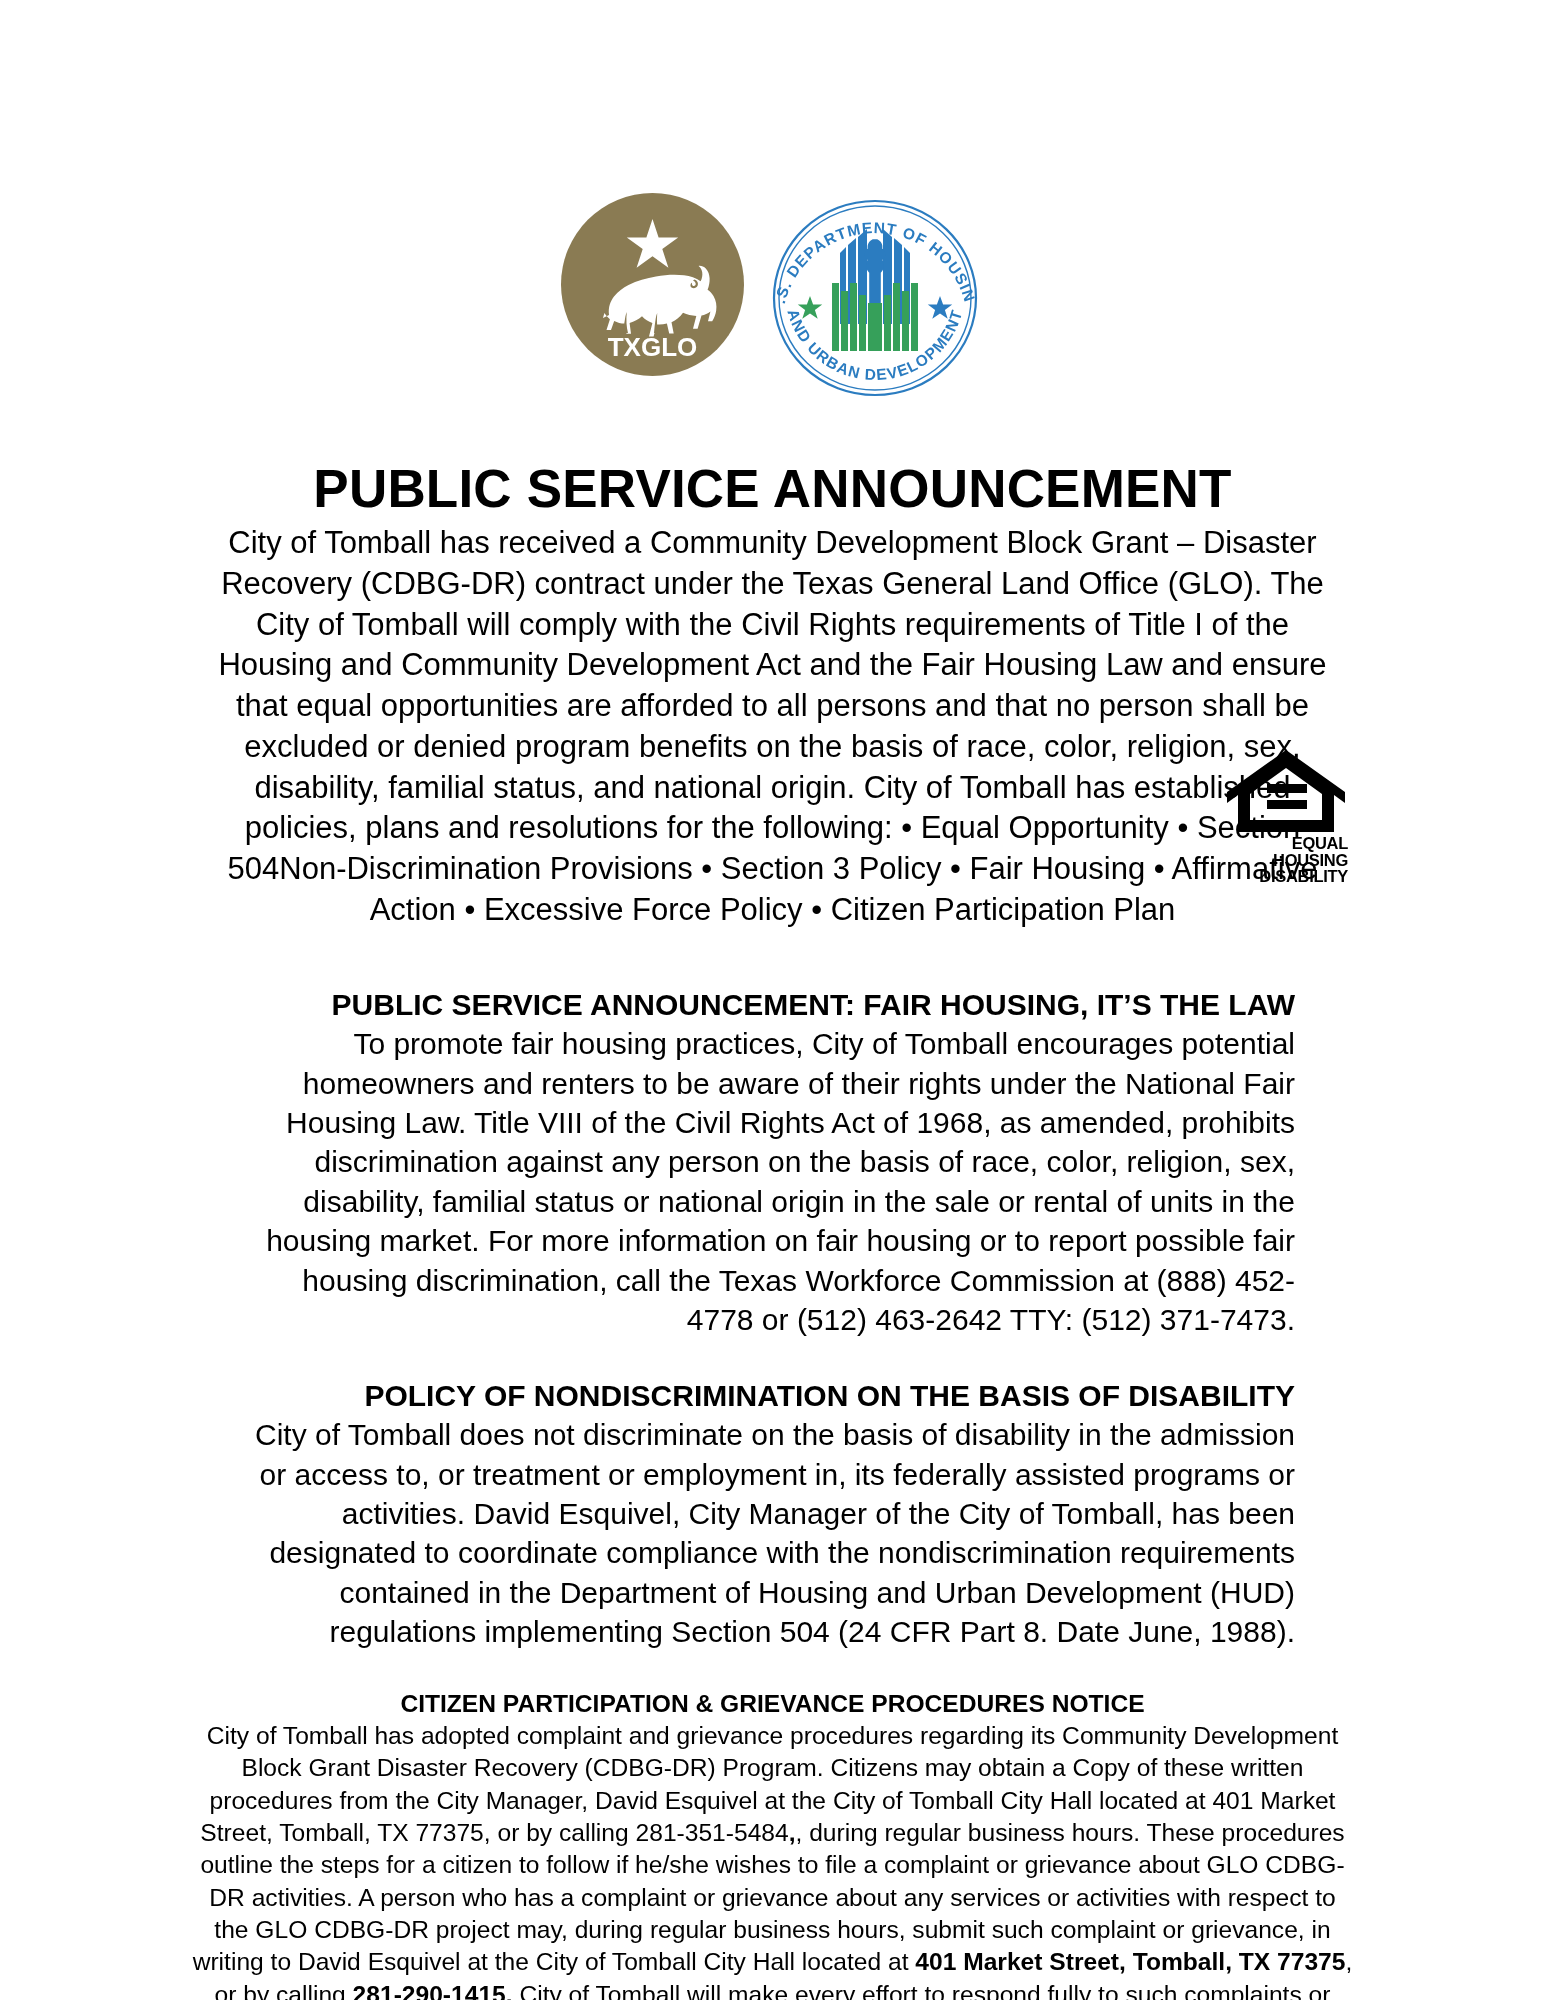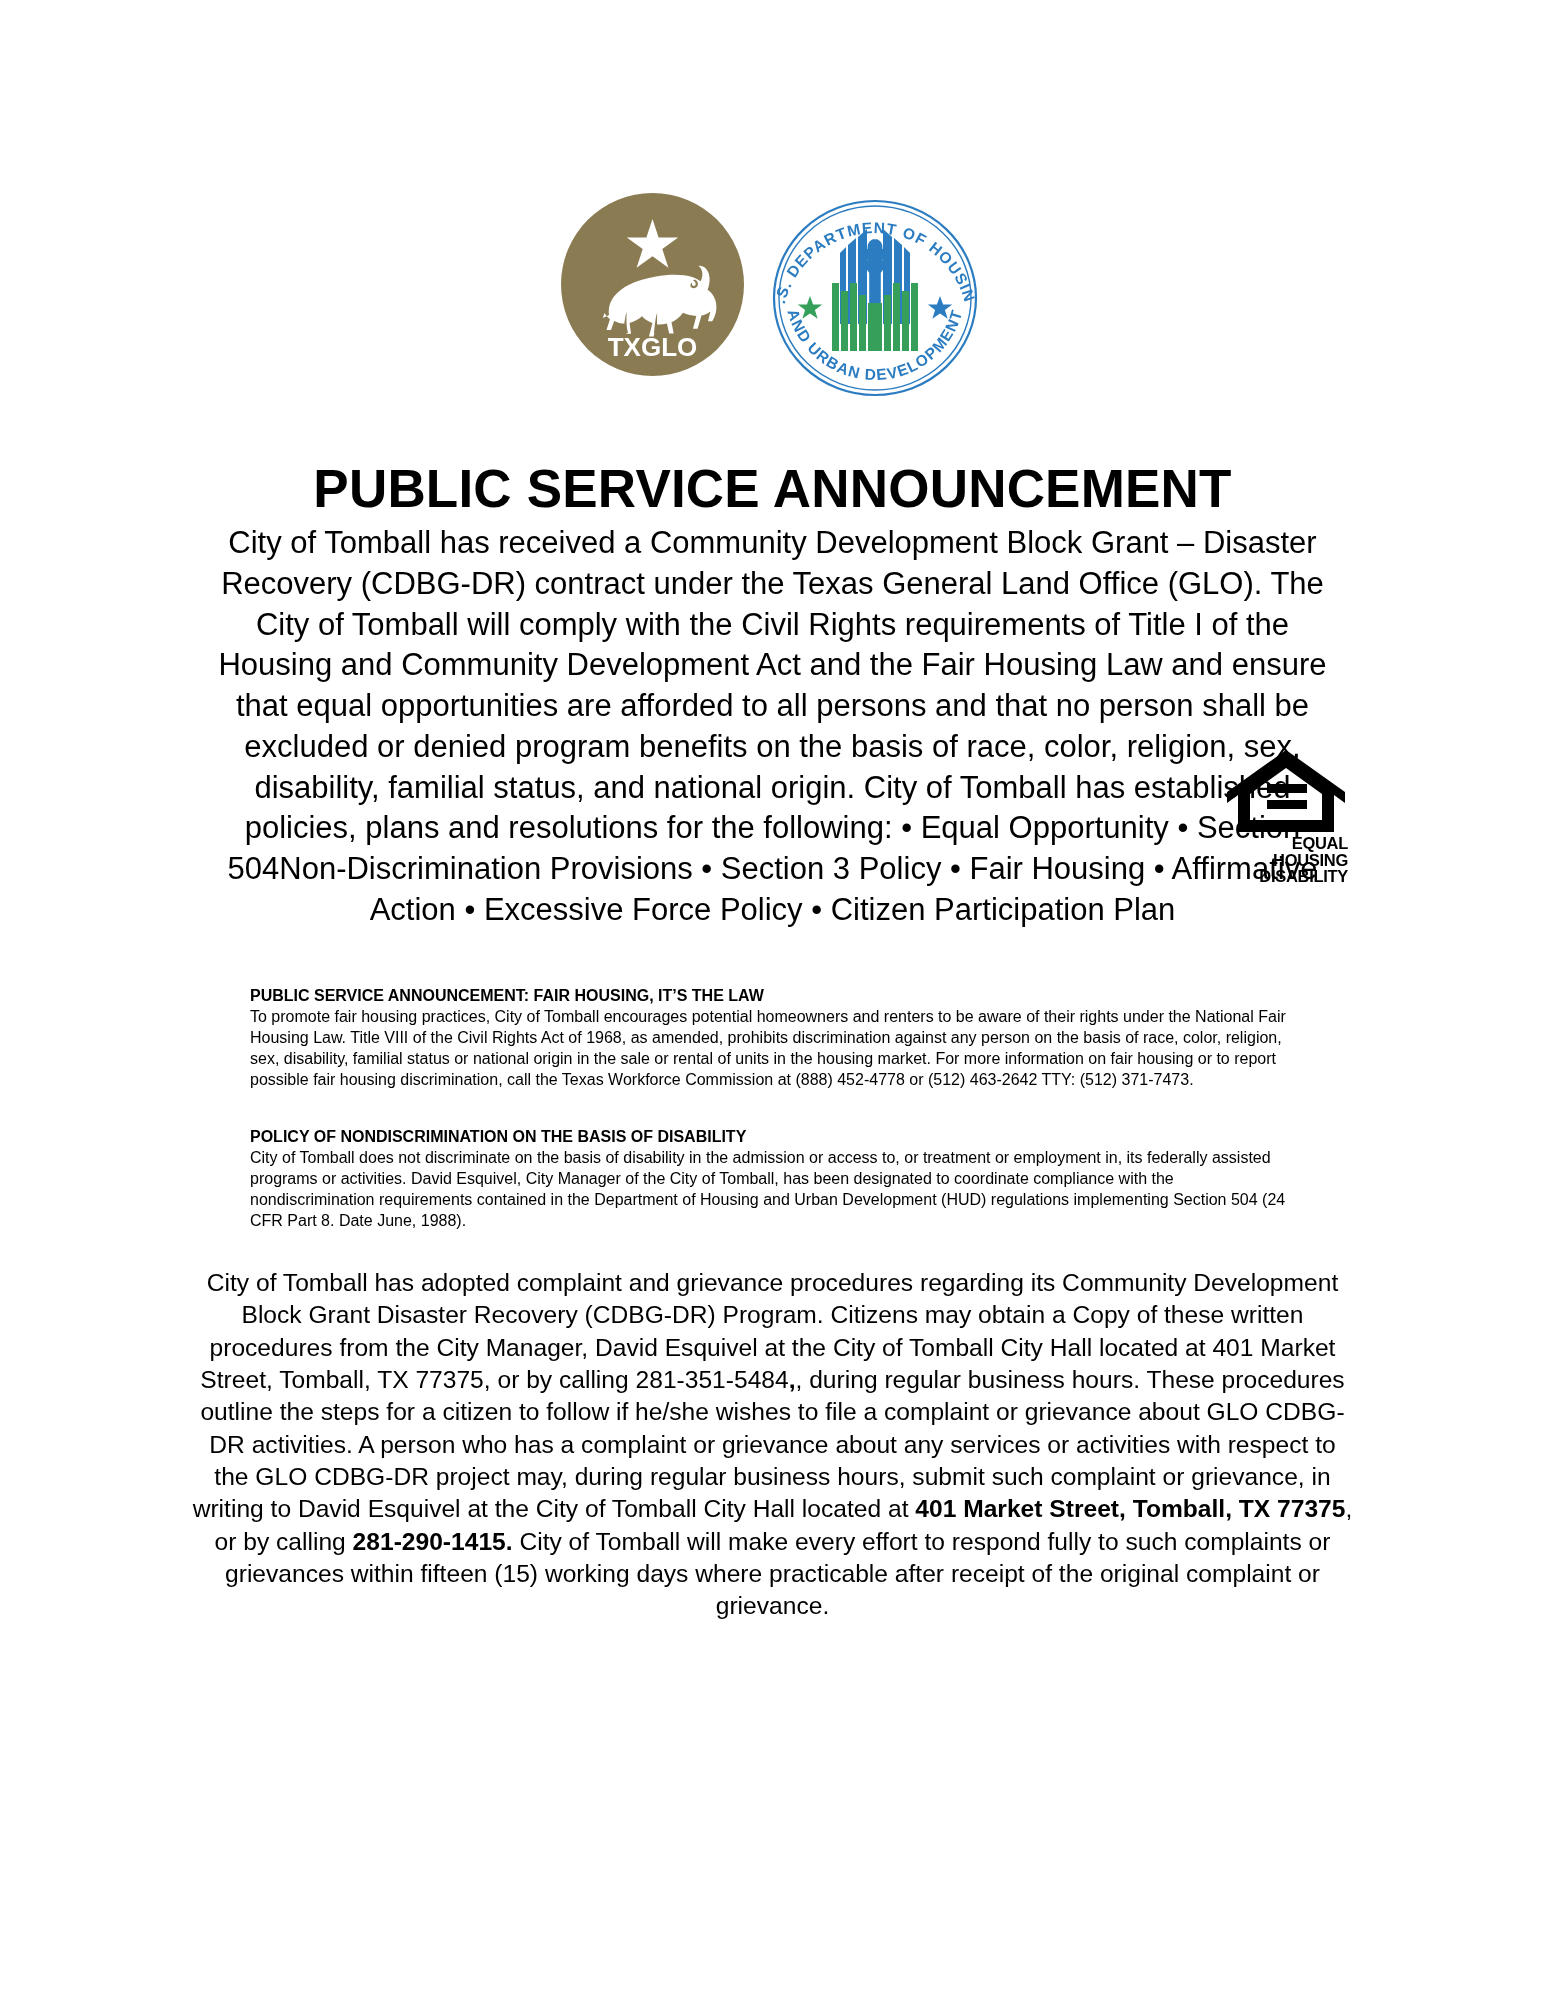--- a/index.html
+++ b/index.html
@@ -64,22 +64,22 @@
     margin: 0 auto;
     padding-top: 6px;
     text-align: center;
     font-size: 31px;
     line-height: 1.315;
   }
 
   .section {
     width: 1045px;
     margin: 0 auto;
-    text-align: left;
-    font-size: 16px;
+    text-align: right;
+    font-size: 30px;
     line-height: 1.315;
   }
   .section-wide {
     width: 1160px;
     margin: 0 auto;
     text-align: center;
     font-size: 24.6px;
     line-height: 1.315;
   }
   .sec-head {
@@ -216,16 +216,17 @@
   <div class="gap-md"></div>
 
   <div class="section">
     <span class="sec-head">POLICY OF NONDISCRIMINATION ON THE BASIS OF DISABILITY</span>
     <span class="sec-body">City of Tomball does not discriminate on the basis of disability in the admission or access to, or treatment or employment in, its federally assisted programs or activities. David Esquivel, City Manager of the City of Tomball, has been designated to coordinate compliance with the nondiscrimination requirements contained in the Department of Housing and Urban Development (HUD) regulations implementing Section 504 (24 CFR Part 8. Date June, 1988).</span>
   </div>
 
   <div class="gap-md"></div>
 
   <div class="section-wide">
+    <span class="sec-head">CITIZEN PARTICIPATION &amp; GRIEVANCE PROCEDURES NOTICE</span>
     <span class="sec-body"><span>City of Tomball has adopted complaint and grievance procedures regarding its Community Development Block Grant Disaster Recovery (CDBG-DR) Program. Citizens may obtain a Copy of these written procedures from the City Manager, David Esquivel at the City of Tomball City Hall located at 401 Market Street, Tomball, TX 77375, or by calling 281-351-5484</span><b>,</b><span>, during regular business hours. These procedures outline the steps for a citizen to follow if he/she wishes to file a complaint or grievance about GLO CDBG-DR activities. A person who has a complaint or grievance about any services or activities with respect to the GLO CDBG-DR project may, during regular business hours, submit such complaint or grievance, in writing to David Esquivel at the City of Tomball City Hall located at </span><b>401 Market Street, Tomball, TX 77375</b><span>, or by calling </span><b>281-290-1415.</b><span> City of Tomball will make every effort to respond fully to such complaints or grievances within fifteen (15) working days where practicable after receipt of the original complaint or grievance.</span></span>
   </div>
 
 </div>
 
 </body></html>

